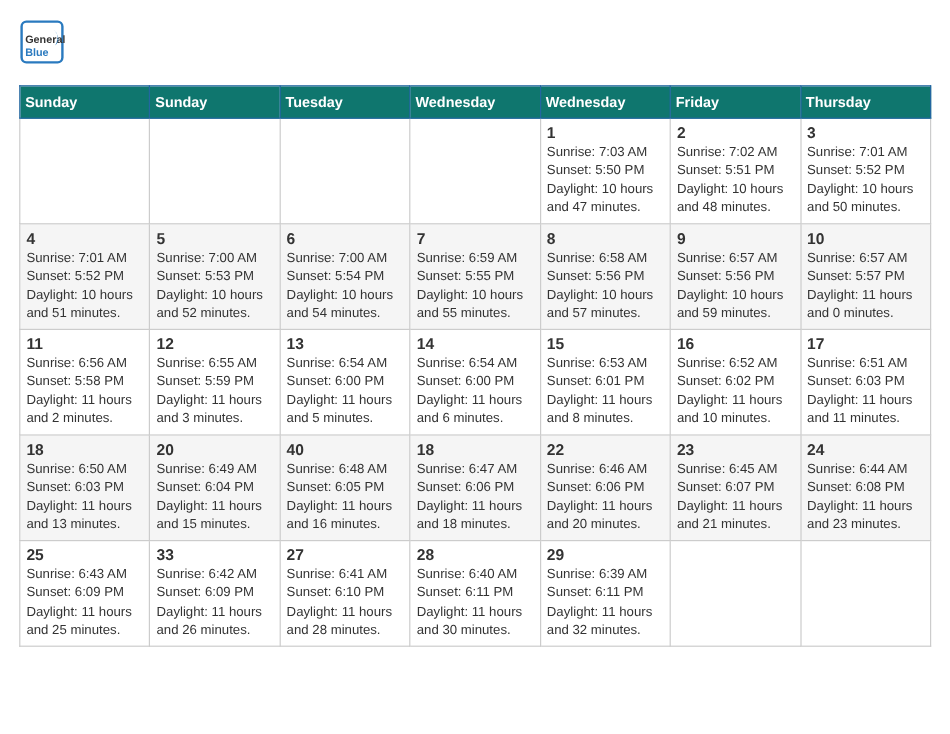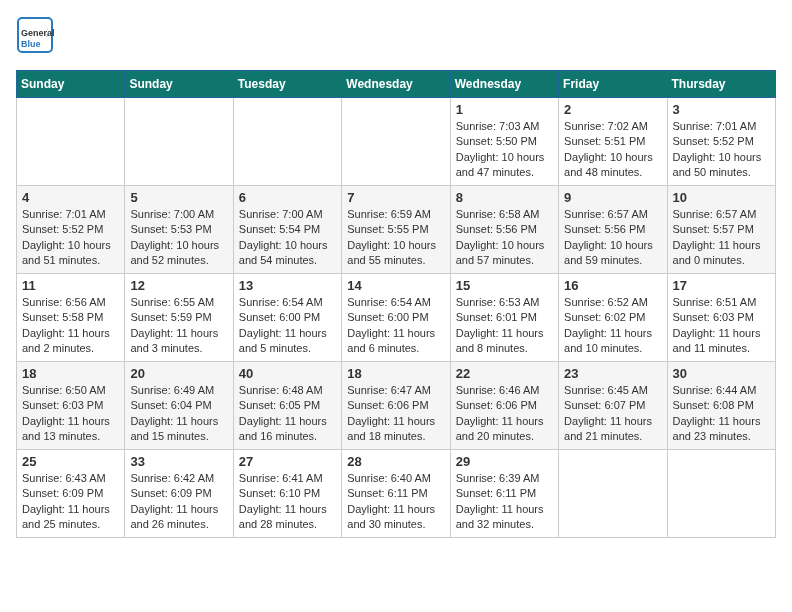--- a/index.html
+++ b/index.html
@@ -190,21 +190,21 @@
         </td>
         <td>
           <span class="day-number">22</span>
           <div class="cell-info">Sunrise: 6:46 AM<br>Sunset: 6:06 PM<br>Daylight: 11 hours and 20 minutes.</div>
         </td>
         <td>
           <span class="day-number">23</span>
           <div class="cell-info">Sunrise: 6:45 AM<br>Sunset: 6:07 PM<br>Daylight: 11 hours and 21 minutes.</div>
         </td>
         <td>
-          <span class="day-number">30</span>
+          <span class="day-number">24</span>
           <div class="cell-info">Sunrise: 6:44 AM<br>Sunset: 6:08 PM<br>Daylight: 11 hours and 23 minutes.</div>
         </td>
       </tr>
       <tr>
         <td>
           <span class="day-number">25</span>
           <div class="cell-info">Sunrise: 6:43 AM<br>Sunset: 6:09 PM<br>Daylight: 11 hours and 25 minutes.</div>
         </td>
         <td>
           <span class="day-number">33</span>

